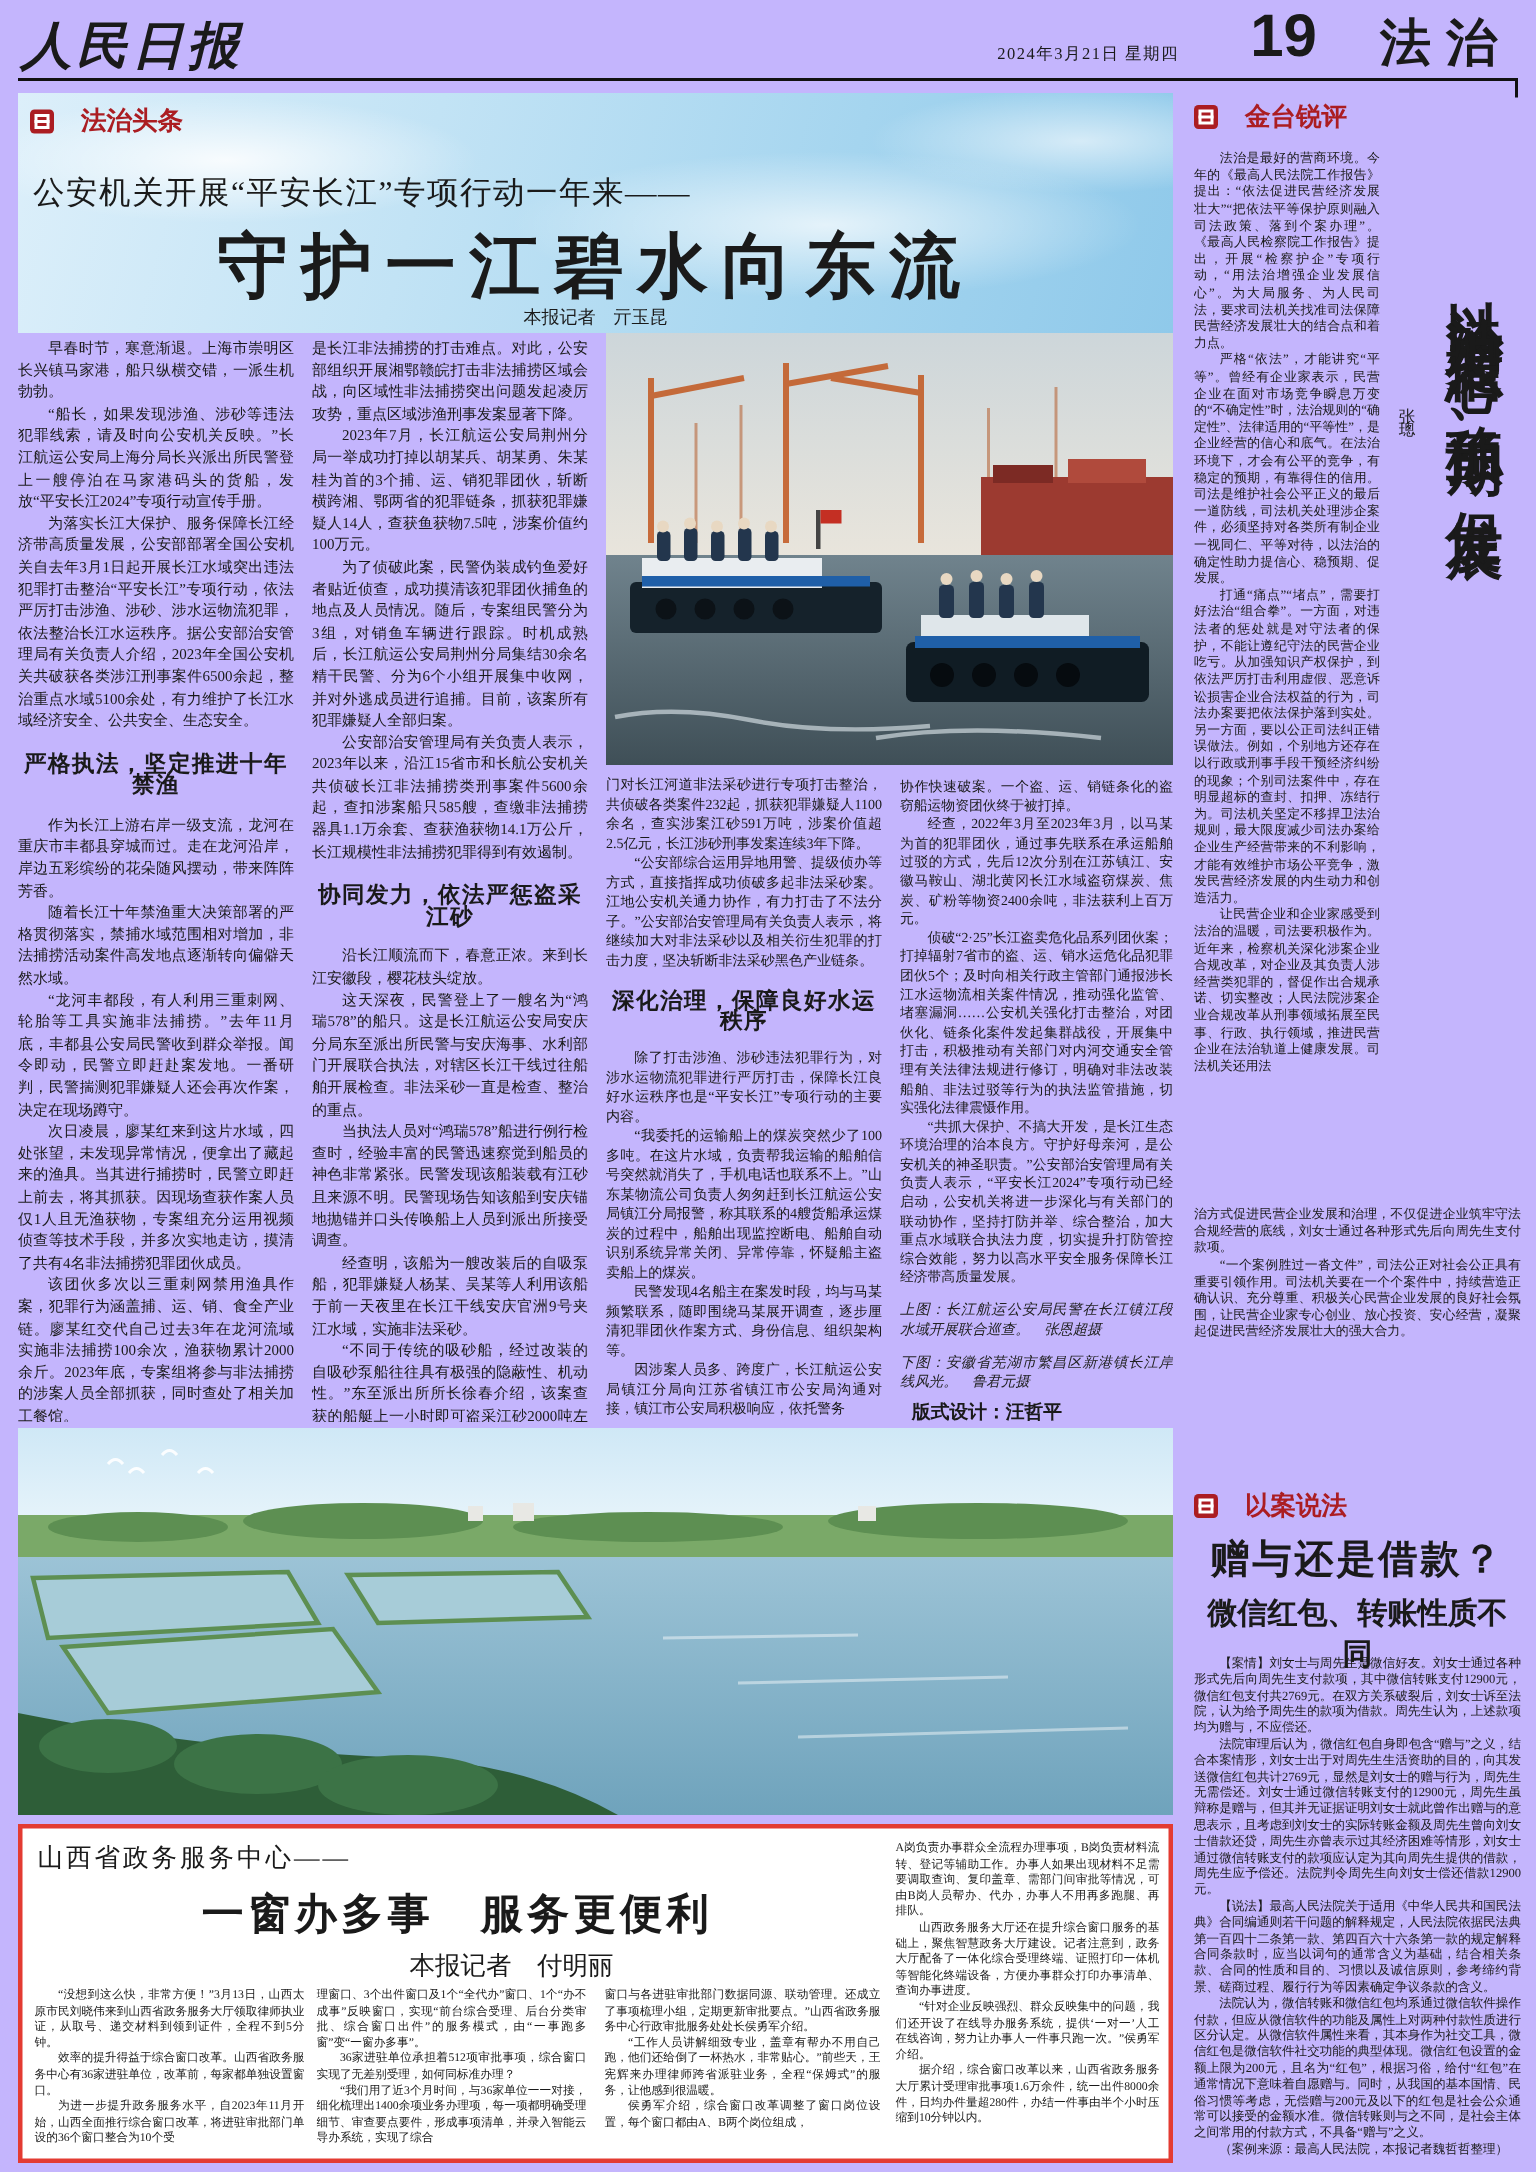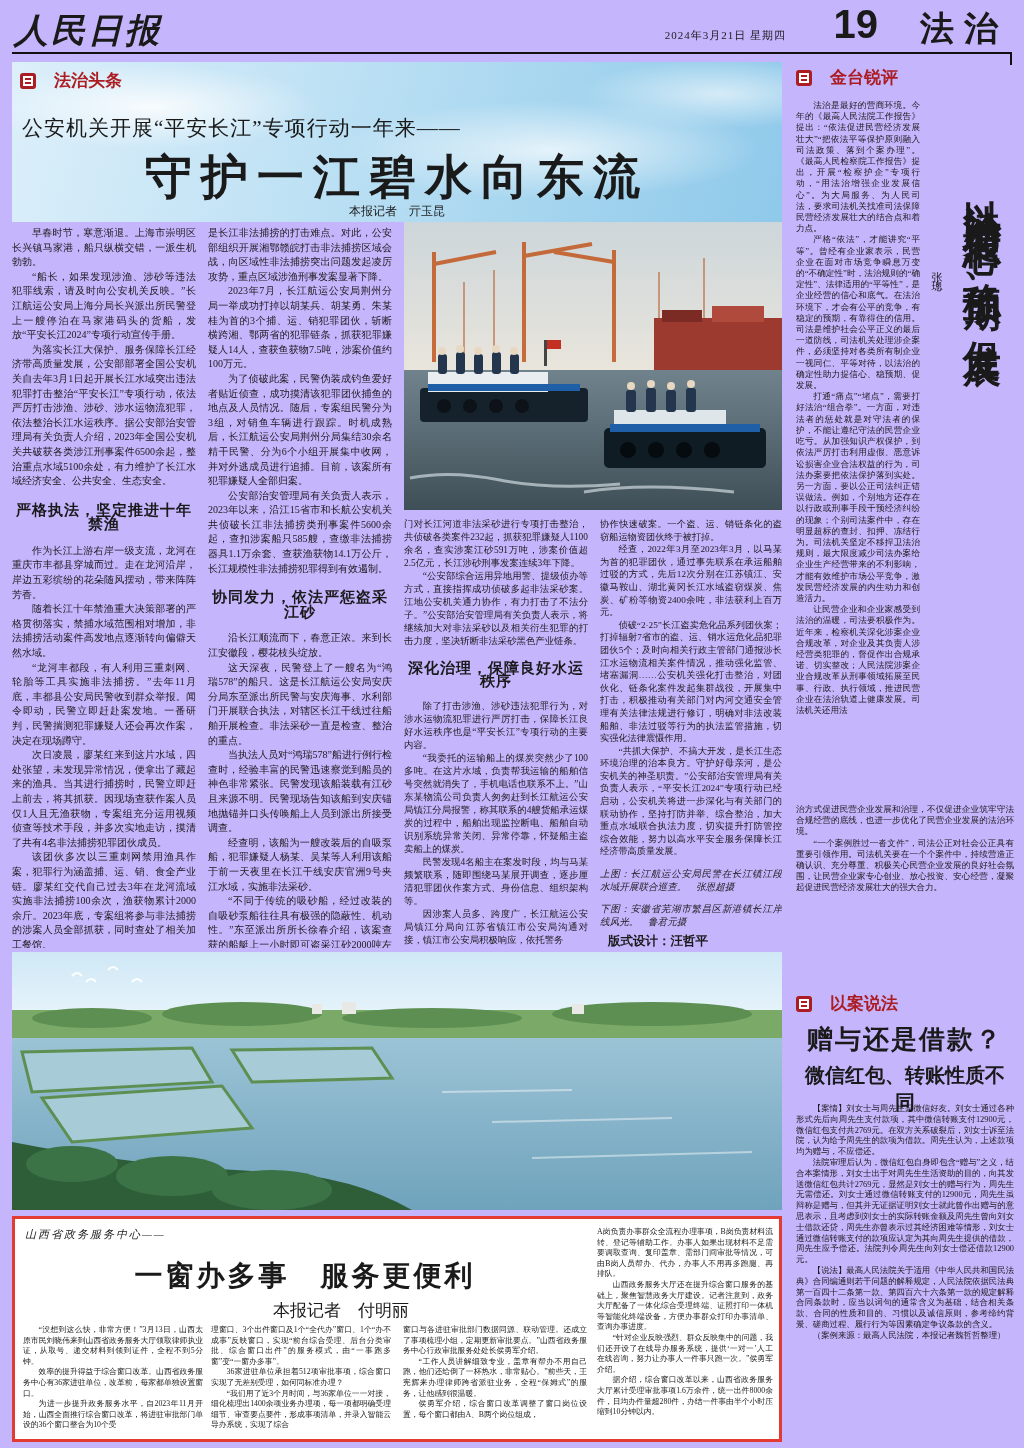--- a/index.html
+++ b/index.html
@@ -46,21 +46,21 @@
   .caption{text-indent:0 !important;font-style:italic;font-size:9.6px;line-height:12.6px;margin-top:10px !important;color:#222;}
 
   .photo-main{position:absolute;left:392px;top:-4px;width:378px;height:288px;}
   .photo-main svg,.photo-bottom svg{display:block;width:100%;height:100%;}
   .photo-bottom{position:absolute;left:12px;top:952px;width:770px;height:258px;}
   .design-credit{position:absolute;left:608px;top:933px;font-size:12.5px;font-weight:bold;z-index:3;}
 
   
   .gov-box{position:absolute;left:12px;top:1216px;width:770px;height:226px;border:3px solid #e33b32;
            box-sizing:border-box;background:#fff;}
-  .gov-kicker{position:absolute;left:10px;top:8px;font-size:11px;letter-spacing:2px;font-style:italic;}
+  .gov-kicker{position:absolute;left:10px;top:8px;font-size:17px;letter-spacing:2px;}
   .gov-headline{position:absolute;left:0;width:580px;top:38px;text-align:center;font-size:28px;font-weight:bold;letter-spacing:3px;}
   .gov-byline{position:absolute;left:0;width:580px;top:80px;text-align:center;font-size:17px;padding-left:36px;}
   .gcol{position:absolute;overflow:hidden;text-align:justify;font-size:7.8px;line-height:10.6px;}
   .gcol p{margin:0;text-indent:2em;}
   .gcol p.cont{text-indent:0;}
   .g1{left:8px;top:106px;width:180px;height:108px;}
   .g2{left:196px;top:106px;width:180px;height:108px;}
   .g3{left:388px;top:106px;width:184px;height:108px;}
   .g4{left:582px;top:8px;width:176px;height:206px;}
 
@@ -315,30 +315,31 @@
   </div>
   <div class="cmt-narrow">
       <p>法治是最好的营商环境。今年的《最高人民法院工作报告》提出：“依法促进民营经济发展壮大”“把依法平等保护原则融入司法政策、落到个案办理”。《最高人民检察院工作报告》提出，开展“检察护企”专项行动，“用法治增强企业发展信心”。为大局服务、为人民司法，要求司法机关找准司法保障民营经济发展壮大的结合点和着力点。</p>
       <p>严格“依法”，才能讲究“平等”。曾经有企业家表示，民营企业在面对市场竞争瞬息万变的“不确定性”时，法治规则的“确定性”、法律适用的“平等性”，是企业经营的信心和底气。在法治环境下，才会有公平的竞争，有稳定的预期，有靠得住的信用。司法是维护社会公平正义的最后一道防线，司法机关处理涉企案件，必须坚持对各类所有制企业一视同仁、平等对待，以法治的确定性助力提信心、稳预期、促发展。</p>
       <p>打通“痛点”“堵点”，需要打好法治“组合拳”。一方面，对违法者的惩处就是对守法者的保护，不能让遵纪守法的民营企业吃亏。从加强知识产权保护，到依法严厉打击利用虚假、恶意诉讼损害企业合法权益的行为，司法办案要把依法保护落到实处。另一方面，要以公正司法纠正错误做法。例如，个别地方还存在以行政或刑事手段干预经济纠纷的现象；个别司法案件中，存在明显超标的查封、扣押、冻结行为。司法机关坚定不移捍卫法治规则，最大限度减少司法办案给企业生产经营带来的不利影响，才能有效维护市场公平竞争，激发民营经济发展的内生动力和创造活力。</p>
       <p>让民营企业和企业家感受到法治的温暖，司法要积极作为。近年来，检察机关深化涉案企业合规改革，对企业及其负责人涉经营类犯罪的，督促作出合规承诺、切实整改；人民法院涉案企业合规改革从刑事领域拓展至民事、行政、执行领域，推进民营企业在法治轨道上健康发展。司法机关还用法</p>
     </div>
   <div class="cmt-author">张璁</div>
   <div class="cmt-vhead">以法治助力提信心、稳预期、促发展</div>
   <div class="cmt-wide">
-      <p class="cont">治方式促进民营企业发展和治理，不仅促进企业筑牢守法合规经营的底线，也进一步优化了民营企业发展的法治环境。</p>
+      <p class="cont">治方式促进民营企业发展和治理，不仅促进企业筑牢守法合规经营的底线，刘女士通过各种形式先后向周先生支付款项。</p>
       <p>“一个案例胜过一沓文件”，司法公正对社会公正具有重要引领作用。司法机关要在一个个案件中，持续营造正确认识、充分尊重、积极关心民营企业发展的良好社会氛围，让民营企业家专心创业、放心投资、安心经营，凝聚起促进民营经济发展壮大的强大合力。</p>
     </div>
 
   <div class="label case-label">
     <span class="label-mark"></span>
     <span>以案说法</span>
   </div>
   <div class="case-h1">赠与还是借款？</div>
   <div class="case-h2">微信红包、转账性质不同</div>
   <div class="case-body">
       <p>【案情】刘女士与周先生是微信好友。刘女士通过各种形式先后向周先生支付款项，其中微信转账支付12900元，微信红包支付共2769元。在双方关系破裂后，刘女士诉至法院，认为给予周先生的款项为借款。周先生认为，上述款项均为赠与，不应偿还。</p>
       <p>法院审理后认为，微信红包自身即包含“赠与”之义，结合本案情形，刘女士出于对周先生生活资助的目的，向其发送微信红包共计2769元，显然是刘女士的赠与行为，周先生无需偿还。刘女士通过微信转账支付的12900元，周先生虽辩称是赠与，但其并无证据证明刘女士就此曾作出赠与的意思表示，且考虑到刘女士的实际转账金额及周先生曾向刘女士借款还贷，周先生亦曾表示过其经济困难等情形，刘女士通过微信转账支付的款项应认定为其向周先生提供的借款，周先生应予偿还。法院判令周先生向刘女士偿还借款12900元。</p>
       <p>【说法】最高人民法院关于适用《中华人民共和国民法典》合同编通则若干问题的解释规定，人民法院依据民法典第一百四十二条第一款、第四百六十六条第一款的规定解释合同条款时，应当以词句的通常含义为基础，结合相关条款、合同的性质和目的、习惯以及诚信原则，参考缔约背景、磋商过程、履行行为等因素确定争议条款的含义。</p>
+      <p>法院认为，微信转账和微信红包均系通过微信软件操作付款，但应从微信软件的功能及属性上对两种付款性质进行区分认定。从微信软件属性来看，其本身作为社交工具，微信红包是微信软件社交功能的典型体现。微信红包设置的金额上限为200元，且名为“红包”，根据习俗，给付“红包”在通常情况下意味着自愿赠与。同时，从我国的基本国情、民俗习惯等考虑，无偿赠与200元及以下的红包是社会公众通常可以接受的金额水准。微信转账则与之不同，是社会主体之间常用的付款方式，不具备“赠与”之义。</p>
       <p>（案例来源：最高人民法院，本报记者魏哲哲整理）</p>
     </div>
 
 </div>
 
 </body></html>

